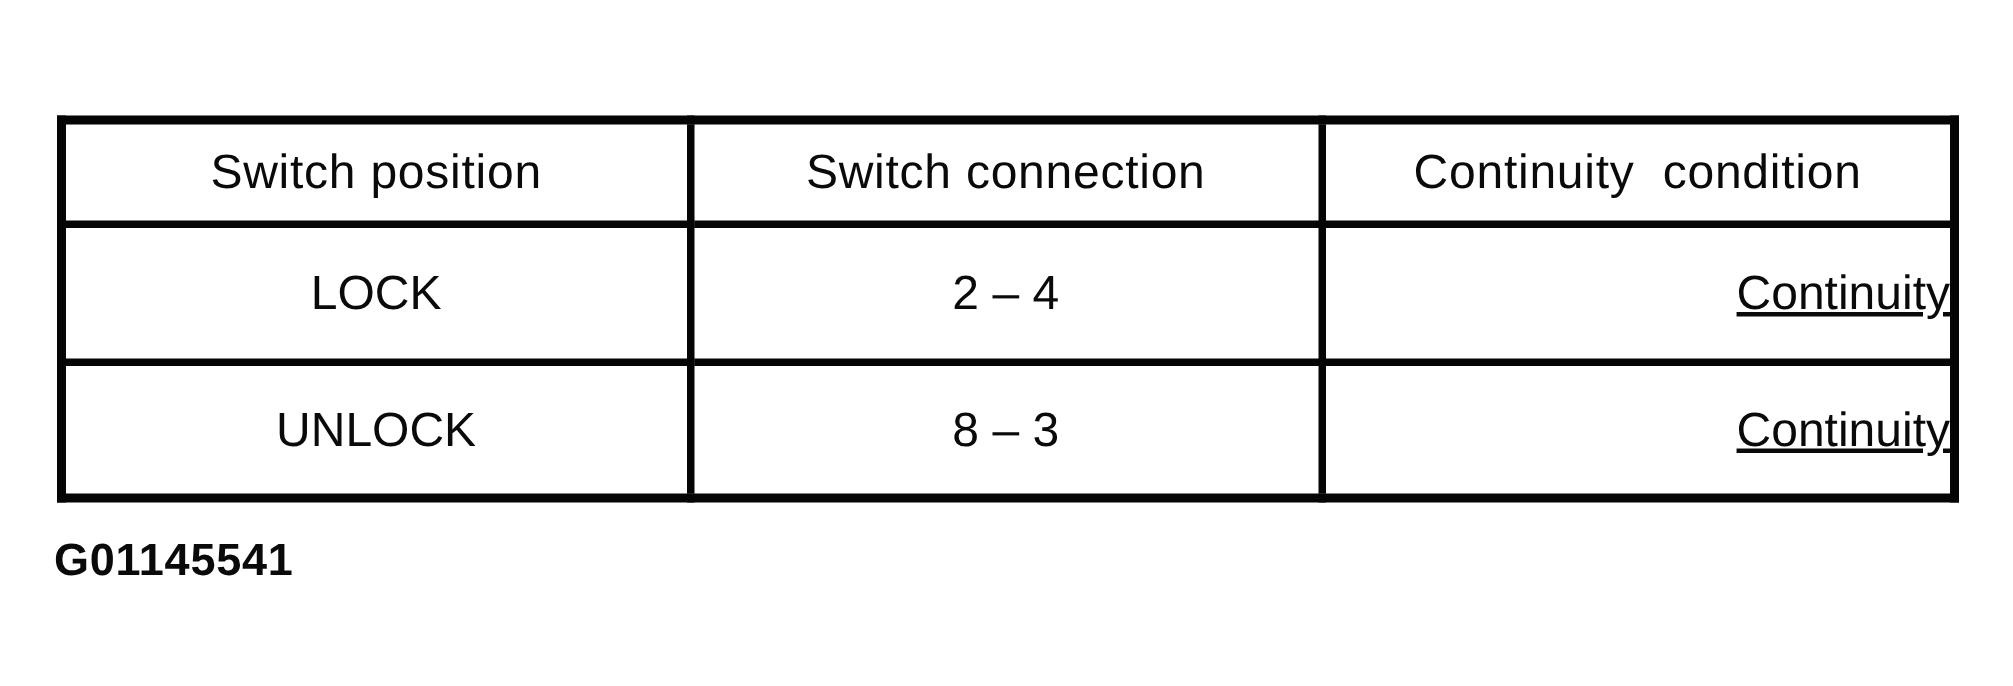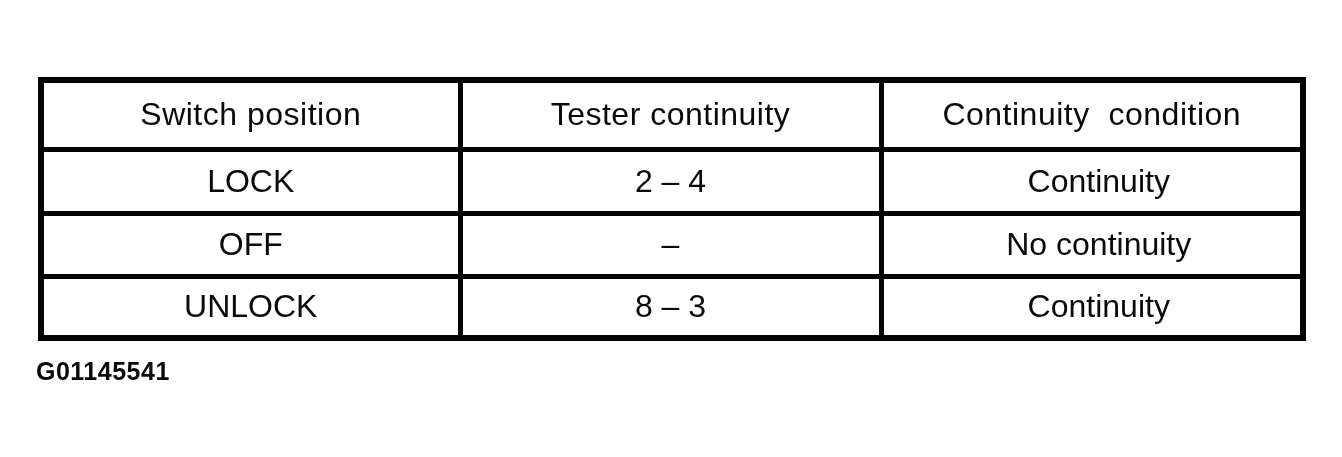--- a/index.html
+++ b/index.html
@@ -38,61 +38,57 @@
     padding: 0;
     overflow: hidden;
   }
   table.spec-table thead tr { height: 69px; }
   table.spec-table tbody tr { height: 63px; }
   table.spec-table th {
     font-weight: 400;
     letter-spacing: 0.5px;
   }
   table.spec-table td.left-cell {
-    text-align: center;
+    text-align: right;
     padding-left: 14px;
+    text-decoration: underline;
   }
   .figure-id {
     position: absolute;
     left: 36px;
     top: 357px;
-    font-size: 25px;
+    font-size: 30px;
     font-weight: 700;
     letter-spacing: 0.5px;
     color: #0a0a0a;
   }
 </style>
 </head>
 <body>
 
 <div class="page">
 
   <table class="spec-table">
     <colgroup>
       <col style="width: 419px">
       <col style="width: 421px">
       <col style="width: 422px">
     </colgroup>
     <thead>
       <tr>
         <th>Switch position</th>
-        <th>Tester continuity</th>
+        <th>Switch connection</th>
         <th>Continuity  condition</th>
       </tr>
     </thead>
     <tbody>
       <tr style="height:64px;">
         <td>LOCK</td>
         <td>2 – 4</td>
         <td class="left-cell">Continuity</td>
-      </tr>
-      <tr style="height:63px;">
-        <td>OFF</td>
-        <td>–</td>
-        <td class="left-cell">No continuity</td>
       </tr>
       <tr style="height:62px;">
         <td>UNLOCK</td>
         <td>8 – 3</td>
         <td class="left-cell">Continuity</td>
       </tr>
     </tbody>
   </table>
 
   <div class="figure-id">G01145541</div>

